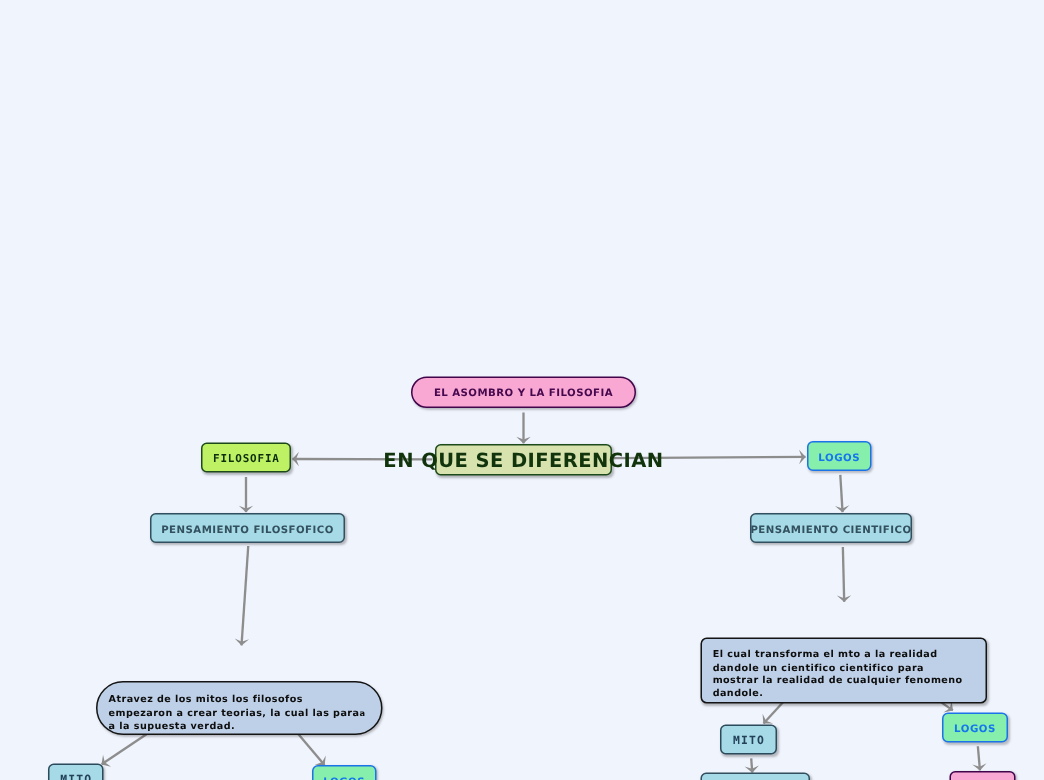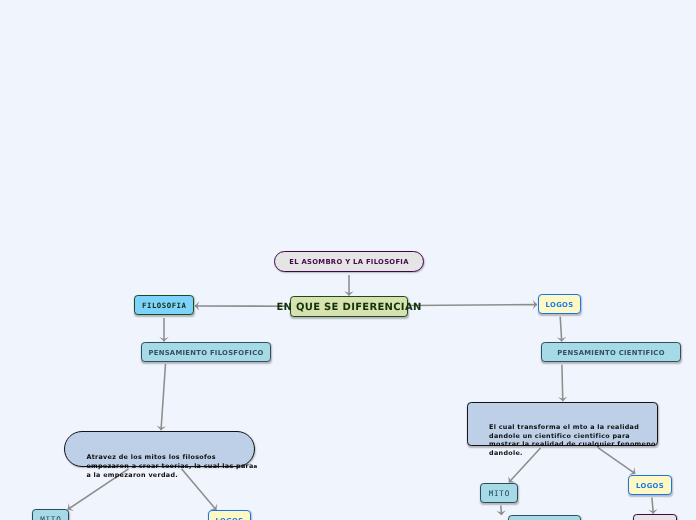--- a/index.html
+++ b/index.html
@@ -6,53 +6,53 @@
   body{width:696px;height:520px;background:#f0f4fd;overflow:hidden;
        font-family:"DejaVu Sans",sans-serif;position:relative;
        -webkit-font-smoothing:antialiased;text-rendering:geometricPrecision;}
   #canvas{position:absolute;left:0;top:0;width:696px;height:520px;}
   svg#edges{position:absolute;left:0;top:0;width:696px;height:520px;}
   .node{position:absolute;box-sizing:border-box;display:flex;align-items:center;
         justify-content:center;white-space:nowrap;}
   .node > span{display:block;line-height:1;position:relative;top:1.1px;}
 
   
-  .n-root{background:#e5e5e5;border:1.7px solid #42054c;border-radius:11px;
+  .n-root{background:#f9a8d4;border:1.7px solid #42054c;border-radius:11px;
           box-shadow:0.8px 1.1px 1.6px rgba(0,0,0,.26);}
   .n-root > span{color:#46084d;font-size:6.8px;font-weight:bold;letter-spacing:.3px;}
 
   
   .n-green{background:#d7e2af;border:1.9px solid #1d4a1a;border-radius:3.8px;
            box-shadow:0.8px 1.1px 1.6px rgba(0,0,0,.26);}
-  .n-green > span{color:#11340c;font-size:10px;font-weight:bold;letter-spacing:.3px;}
+  .n-green > span{color:#11340c;font-size:13px;font-weight:bold;letter-spacing:.3px;}
 
-  .n-greenmono{background:#7dd3fc;border:1.9px solid #1d4a1a;border-radius:3.8px;
+  .n-greenmono{background:#bef264;border:1.9px solid #1d4a1a;border-radius:3.8px;
            box-shadow:0.8px 1.1px 1.6px rgba(0,0,0,.26);}
   .n-greenmono > span{color:#0f2f0a;font-size:7.3px;font-weight:bold;
            font-family:"DejaVu Sans Mono",monospace;letter-spacing:0.55px;text-indent:0.55px;}
 
   
   .n-cyan{background:#a5dae6;border:1.8px solid #314f5f;border-radius:3.8px;
-          box-shadow:0.8px 1.1px 1.6px rgba(0,0,0,.26);margin-left:41px;}
+          box-shadow:0.8px 1.1px 1.6px rgba(0,0,0,.26);}
   .n-cyan > span{color:#33505f;font-size:6.8px;font-weight:bold;letter-spacing:.3px;}
 
   .n-cyanmono{background:#a5dae6;border:1.8px solid #2b4a5c;border-radius:3.8px;
           box-shadow:0.8px 1.1px 1.6px rgba(0,0,0,.26);}
-  .n-cyanmono > span{color:#24415a;font-size:7.6px;font-weight:normal;
+  .n-cyanmono > span{color:#24415a;font-size:7.6px;font-weight:bold;
           font-family:"DejaVu Sans Mono",monospace;letter-spacing:0.75px;text-indent:0.75px;}
 
   
-  .n-blue{background:#fef9c3;border:1.75px solid #1a73e8;border-radius:4px;
+  .n-blue{background:#86efac;border:1.75px solid #1a73e8;border-radius:4px;
           box-shadow:0.8px 1.1px 1.6px rgba(0,0,0,.24);}
   .n-blue > span{color:#1576ee;font-size:6.8px;font-weight:bold;letter-spacing:.35px;}
 
   
   .n-text{background:#bed0e7;border:1.7px solid #141414;border-radius:4.2px;
           box-shadow:0.8px 1.1px 1.6px rgba(0,0,0,.26);
-          display:block;padding:14px;}
+          display:block;padding:0;margin-top:23px;}
   .n-text > span{color:#0d0d0d;font-size:6.4px;font-weight:bold;
           line-height:8.5px;letter-spacing:.3px;white-space:pre;display:block;}
   .sub{font-size:5.5px;letter-spacing:0;position:relative;top:0.6px;}
 </style>
 </head>
 <body>
 
 <div id="canvas">
 
 <svg id="edges" width="696" height="520" viewBox="0 0 696 520">
@@ -88,36 +88,36 @@
 
 <div class="node n-greenmono" style="left:134px;top:295px;width:60px;height:20px;">
   <span>FILOSOFIA</span>
 </div>
 
 <div class="node n-cyan" style="left:100px;top:342px;width:130px;height:20px;">
   <span>PENSAMIENTO FILOSFOFICO</span>
 </div>
 
 <div class="node n-text" style="left:64px;top:431px;width:191px;height:36px;border-radius:18px;">
-  <span style="padding:6.1px 0 0 7.4px;"><span>Atravez de los mitos los filosofos</span><br><span>empezaron a crear teorias, la cual las para</span><span class="sub">a</span><br><span>a la empezaron verdad.</span></span>
+  <span style="padding:6.1px 0 0 7.4px;"><span>Atravez de los mitos los filosofos</span><br><span>empezaron a crear teorias, la cual las para</span><span class="sub">a</span><br><span>a la supuesta verdad.</span></span>
 </div>
 
 <div class="node n-cyanmono" style="left:32px;top:509px;width:37px;height:20px;">
   <span>MITO</span>
 </div>
 
 <div class="node n-blue" style="left:208px;top:510px;width:43px;height:20px;">
   <span>LOGOS</span>
 </div>
 
 <div class="node n-blue" style="left:538px;top:294px;width:43px;height:20px;">
   <span>LOGOS</span>
 </div>
 
-<div class="node n-cyan" style="left:500px;top:342px;width:140px;height:20px;">
+<div class="node n-cyan" style="left:500px;top:342px;width:108px;height:20px;">
   <span>PENSAMIENTO CIENTIFICO</span>
 </div>
 
 <div class="node n-text" style="left:467px;top:402px;width:191px;height:44px;">
   <span style="padding:5.3px 0 0 7.1px;"><span>El cual transforma el mto a la realidad</span><br><span>dandole un cientifico cientifico para</span><br><span>mostrar la realidad de cualquier fenomeno</span><br><span>dandole.</span></span>
 </div>
 
 <div class="node n-cyanmono" style="left:480px;top:483px;width:38px;height:20px;">
   <span>MITO</span>
 </div>

